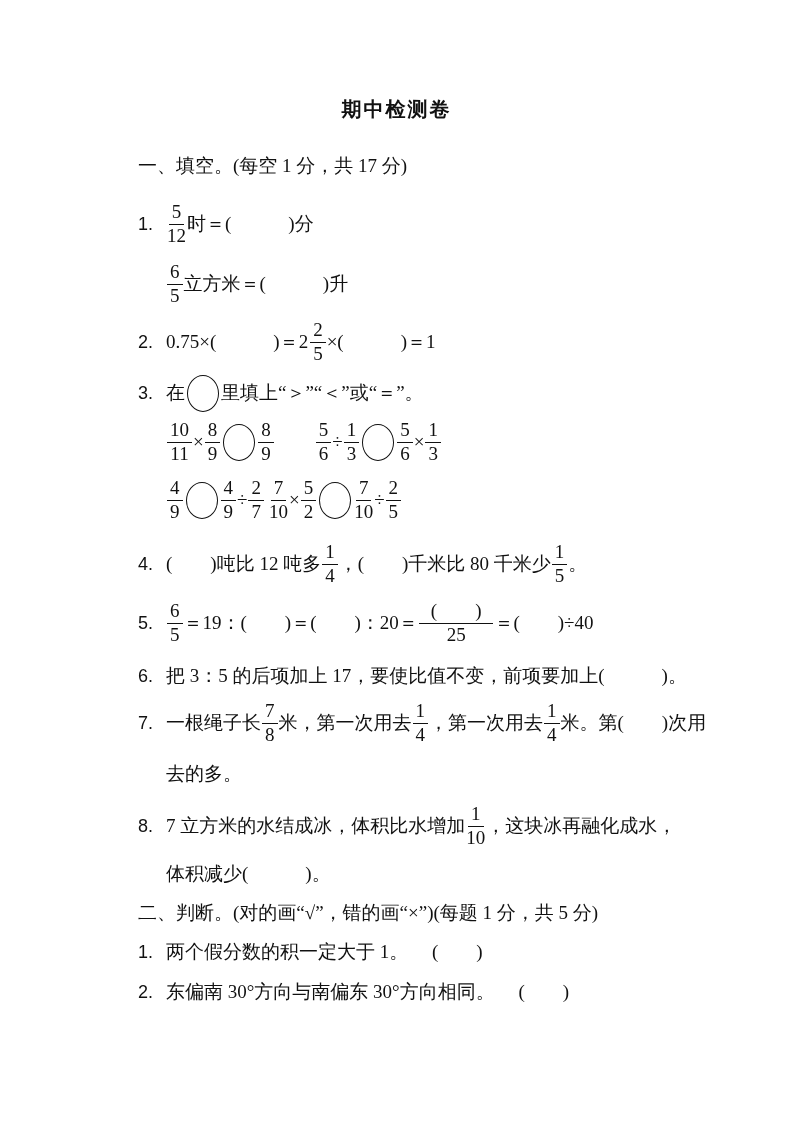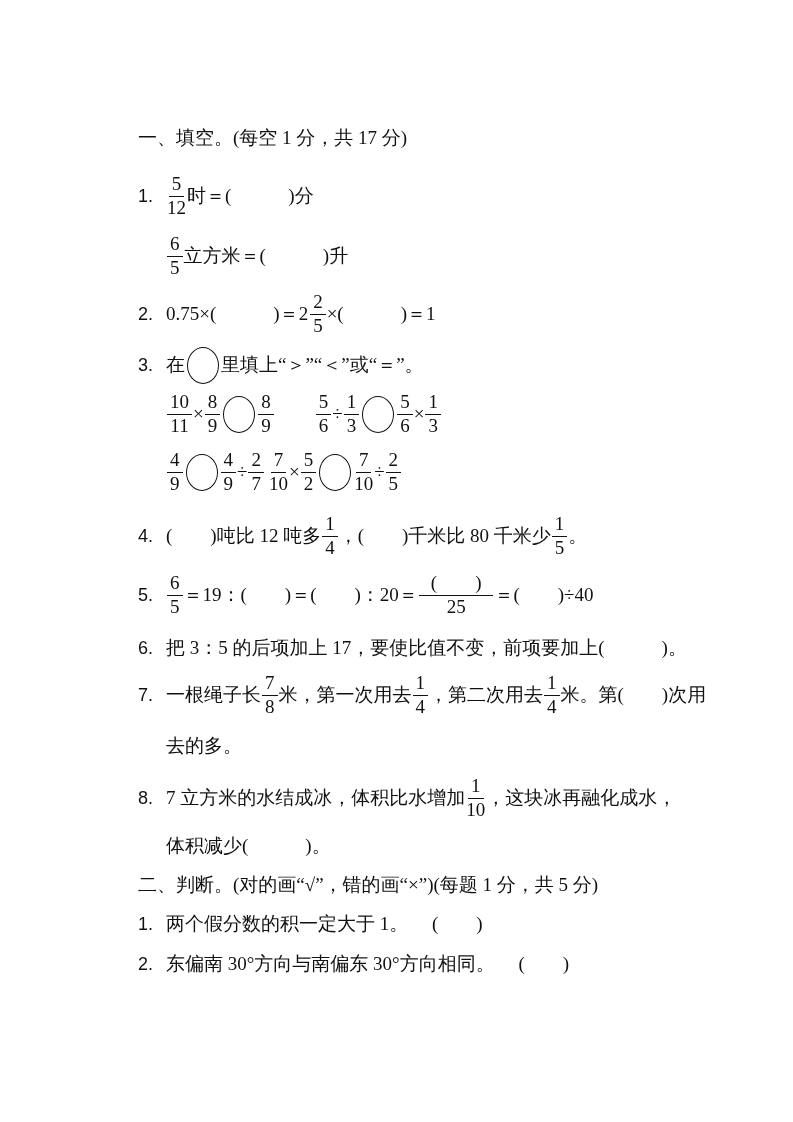--- a/index.html
+++ b/index.html
@@ -59,20 +59,21 @@
   .gap { flex:none; display:inline-block; }.mt6{margin-top:6px}.mt8{margin-top:8px}.mt10{margin-top:10px}
   .mt12{margin-top:12px}.mt14{margin-top:14px}.mt20{margin-top:20px}
   .h26{min-height:26px}.h28{min-height:28px}.h40{min-height:40px}.h46{min-height:46px}
   .h50{min-height:50px}.h52{min-height:52px}
 </style>
 </head>
 <body>
 
 <div class="doc">
 
+  <div class="title">期中检测卷</div>
 
   <div class="sec-heading">一、填空。(每空 1 分，共 17 分)</div>
 
   <div class="line mt20 h50">
     <span class="num">1.</span>
     <span class="tokens"><span class="frac"><span class="fnum">5</span><span class="fden">12</span></span><span class="run">时＝(　　　)分</span></span>
   </div>
   <div class="line mt10 h50 indent">
     <span class="tokens"><span class="frac"><span class="fnum">6</span><span class="fden">5</span></span><span class="run">立方米＝(　　　)升</span></span>
   </div>
@@ -103,21 +104,21 @@
     <span class="tokens"><span class="frac"><span class="fnum">6</span><span class="fden">5</span></span><span class="run">＝19：(　　)＝(　　)：20＝</span><span class="frac wide"><span class="fnum">(　　)</span><span class="fden">25</span></span><span class="run">＝(　　)÷40</span></span>
   </div>
 
   <div class="line mt14 h26">
     <span class="num">6.</span>
     <span class="tokens"><span class="run">把 3：5 的后项加上 17，要使比值不变，前项要加上(　　　)。</span></span>
   </div>
 
   <div class="line mt8 h52">
     <span class="num">7.</span>
-    <span class="tokens"><span class="run">一根绳子长</span><span class="frac"><span class="fnum">7</span><span class="fden">8</span></span><span class="run">米，第一次用去</span><span class="frac"><span class="fnum">1</span><span class="fden">4</span></span><span class="run">，第二次用去</span><span class="frac"><span class="fnum">1</span><span class="fden">4</span></span><span class="run">米。第(　　)次用</span></span>
+    <span class="tokens"><span class="run">一根绳子长</span><span class="frac"><span class="fnum">7</span><span class="fden">8</span></span><span class="run">米，第一次用去</span><span class="frac"><span class="fnum">1</span><span class="fden">4</span></span><span class="run">，第一次用去</span><span class="frac"><span class="fnum">1</span><span class="fden">4</span></span><span class="run">米。第(　　)次用</span></span>
   </div>
   <div class="line mt12 h26 indent">
     <span class="tokens"><span class="run">去的多。</span></span>
   </div>
 
   <div class="line mt14 h50">
     <span class="num">8.</span>
     <span class="tokens"><span class="run">7 立方米的水结成冰，体积比水增加</span><span class="frac"><span class="fnum">1</span><span class="fden">10</span></span><span class="run">，这块冰再融化成水，</span></span>
   </div>
   <div class="line mt10 h26 indent">

